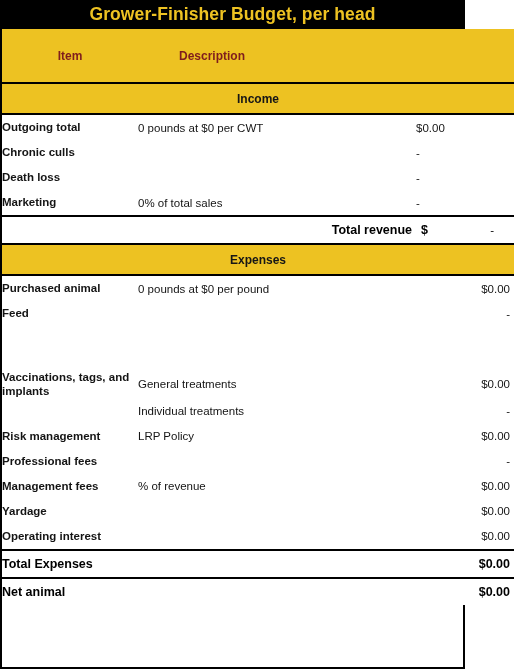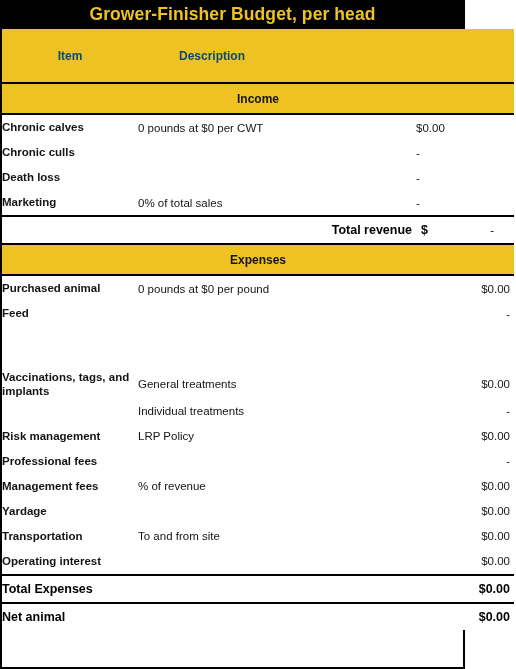--- a/index.html
+++ b/index.html
@@ -61,21 +61,21 @@
   col.c-desc  { width: 244px; }
   col.c-val   { width: 132px; }
 
   
   tr.colhead td {
     background: #EDC222;
     height: 53px;
     font-weight: bold;
     font-size: 12px;
     text-align: center;
-    color: #0c4a6e;
+    color: #7f1d1d;
     margin-top: 43px;
   }
   tr.colhead td.desc-h { text-align: center; padding-right: 96px; }
 
   
   tr.section td {
     background: #EDC222;
     height: 29px;
     font-weight: bold;
     font-size: 12px;
@@ -170,21 +170,21 @@
           <td>Item</td>
           <td class="desc-h">Description</td>
           <td></td>
         </tr>
 
         <tr class="section">
           <td colspan="3">Income</td>
         </tr>
 
         <tr class="item">
-          <td class="item-name">Chronic calves</td>
+          <td class="item-name">Outgoing total</td>
           <td class="desc">0 pounds at $0 per CWT</td>
           <td class="val income-val">$0.00</td>
         </tr>
         <tr class="item">
           <td class="item-name">Chronic culls</td>
           <td class="desc"></td>
           <td class="val income-val">-</td>
         </tr>
         <tr class="item">
           <td class="item-name">Death loss</td>
@@ -258,25 +258,20 @@
           <td class="item-name">Management fees</td>
           <td class="desc">% of revenue</td>
           <td class="val expense-val">$0.00</td>
         </tr>
         <tr class="item">
           <td class="item-name">Yardage</td>
           <td class="desc"></td>
           <td class="val expense-val">$0.00</td>
         </tr>
         <tr class="item">
-          <td class="item-name">Transportation</td>
-          <td class="desc">To and from site</td>
-          <td class="val expense-val">$0.00</td>
-        </tr>
-        <tr class="item">
           <td class="item-name">Operating interest</td>
           <td class="desc"></td>
           <td class="val expense-val">$0.00</td>
         </tr>
 
         <tr class="total">
           <td colspan="2" class="total-label">Total Expenses</td>
           <td class="total-val">$0.00</td>
         </tr>
 

